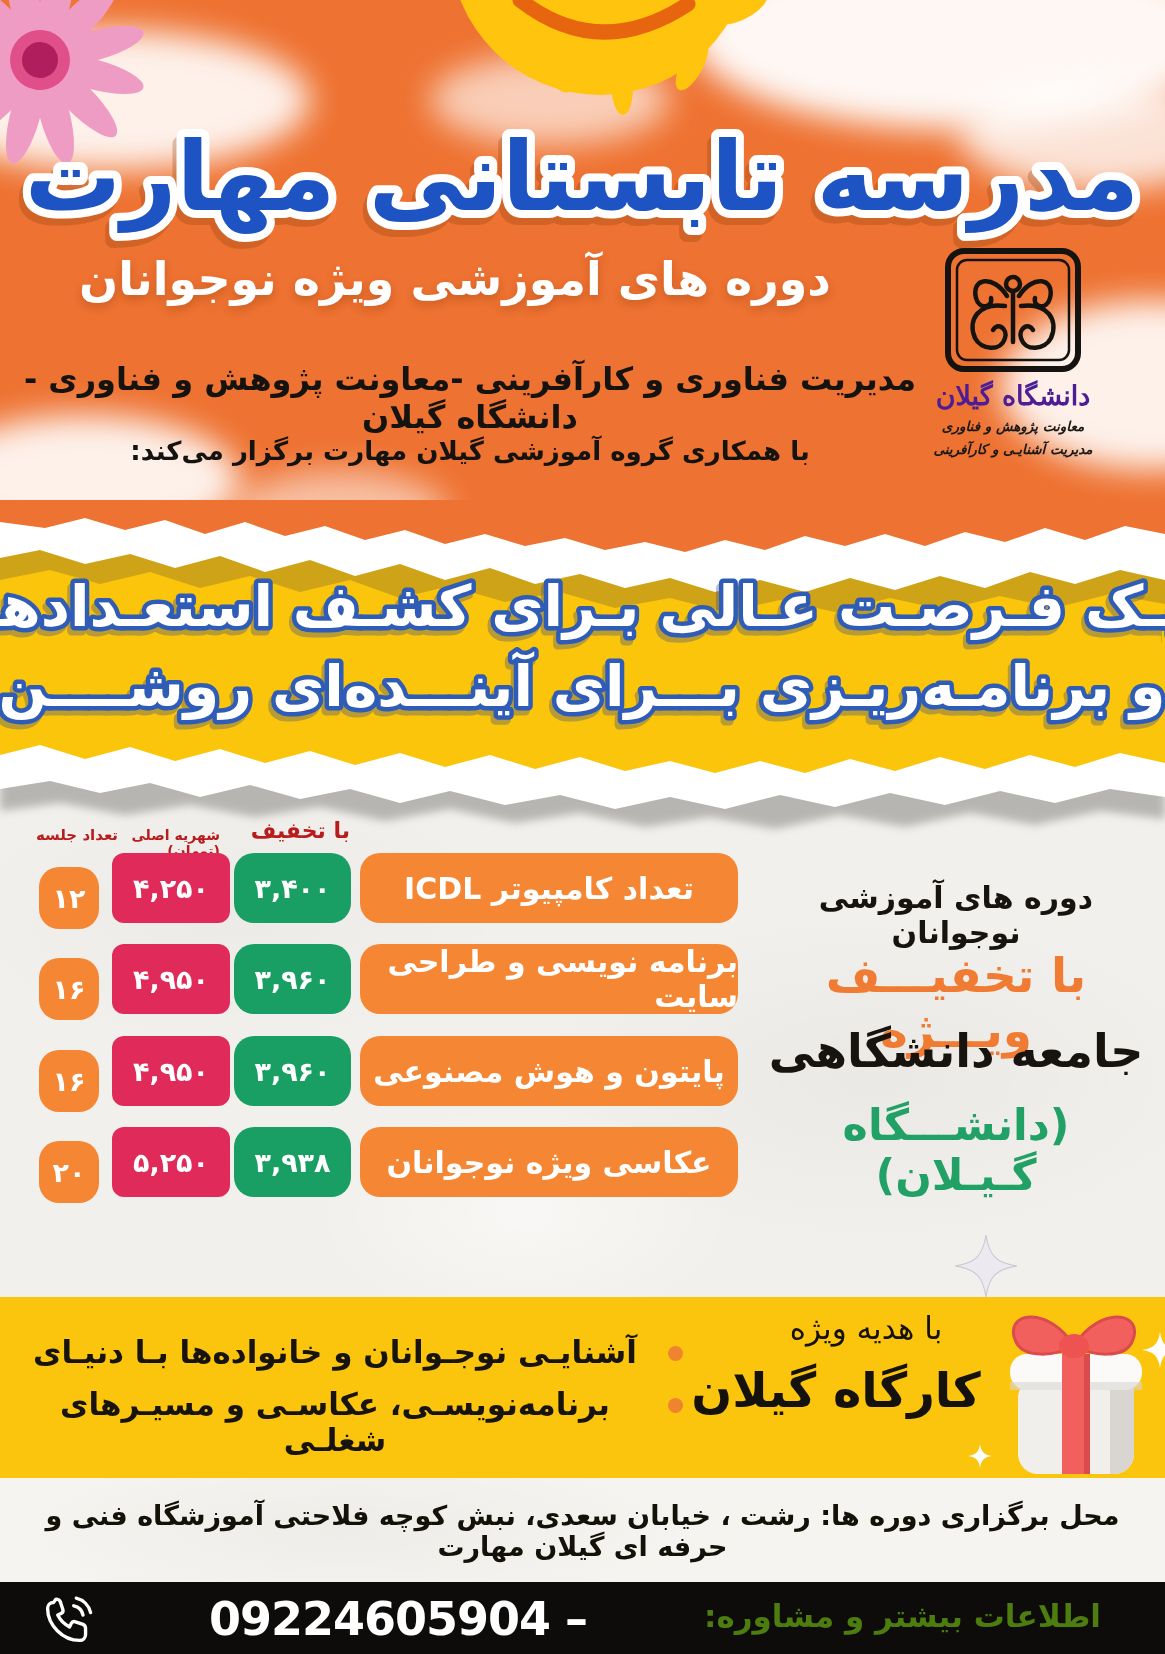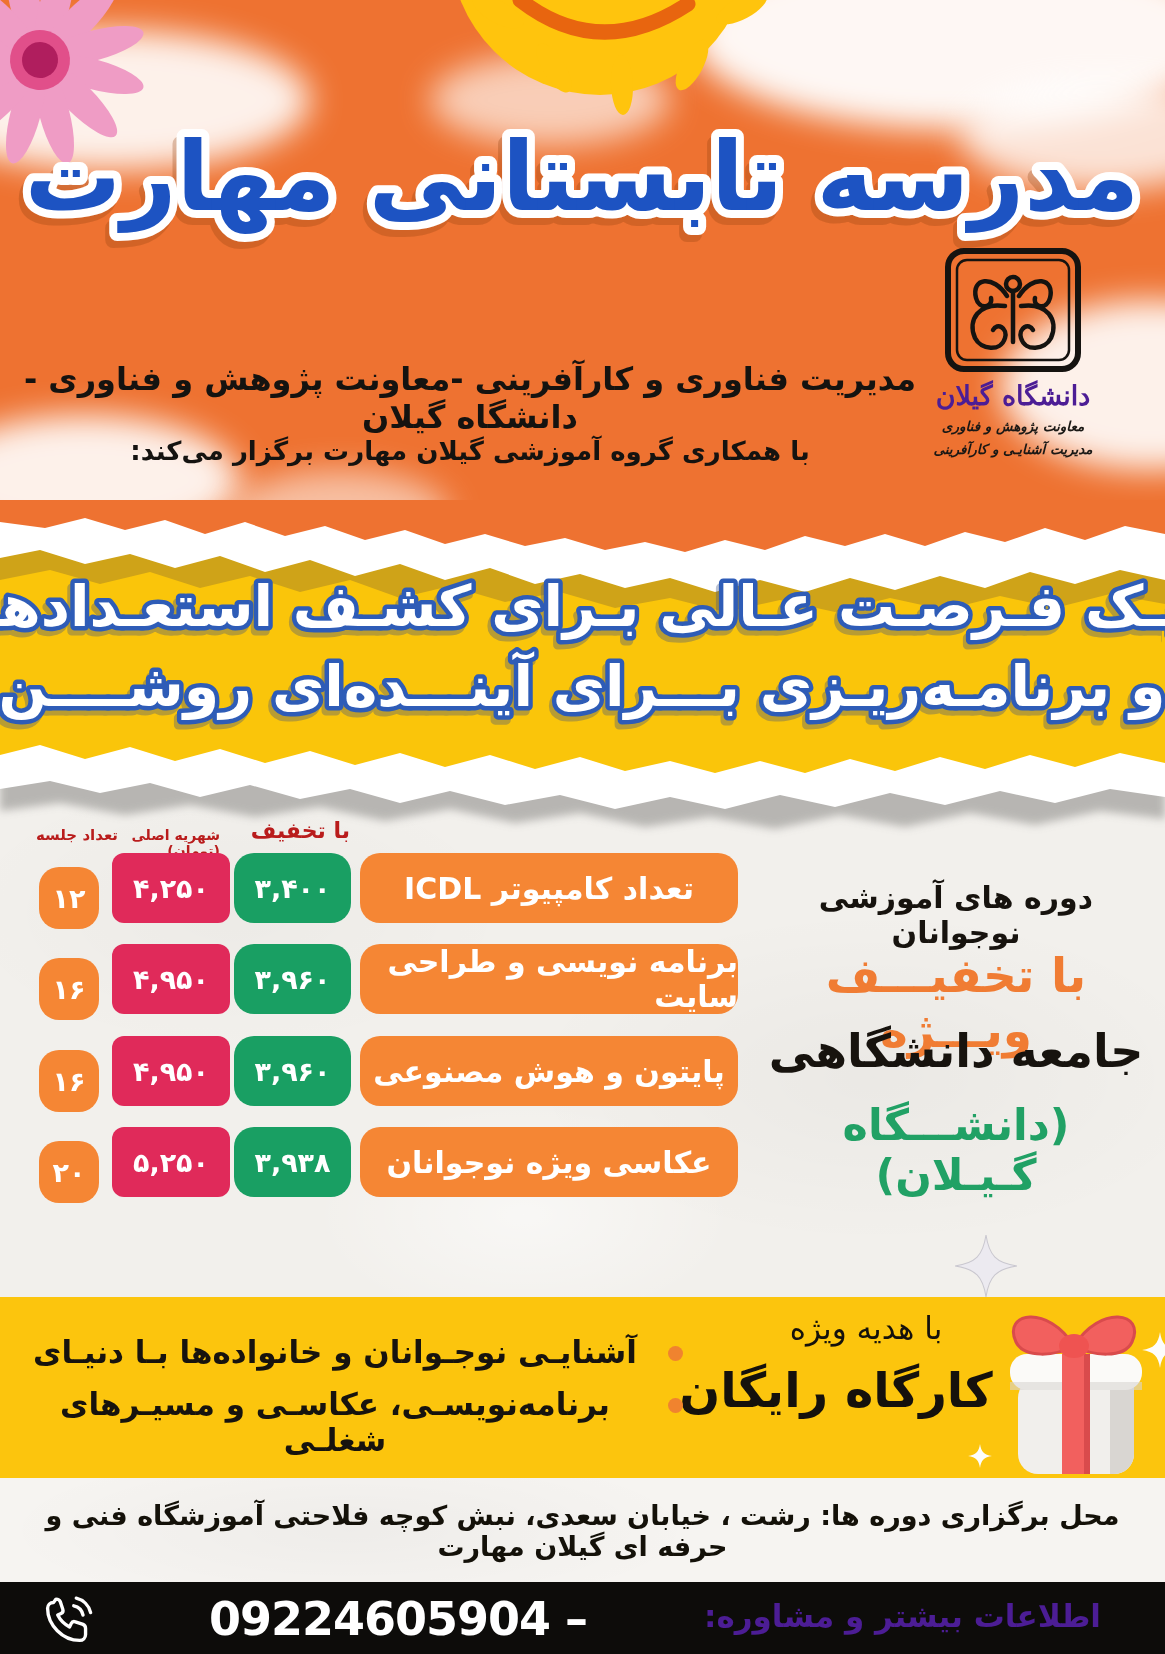--- a/index.html
+++ b/index.html
@@ -56,21 +56,21 @@
     color:#15110c;font-size:48px;font-weight:800;direction:rtl;}
   .bullet-dot{position:absolute;width:15px;height:15px;border-radius:50%;background:#f0832f;}
   .bullet-text{position:absolute;left:10px;width:650px;text-align:center;
     color:#17130e;font-size:31px;font-weight:800;direction:rtl;}
   
   .sec-address{position:absolute;left:0;top:1478px;width:1165px;height:104px;background:#f6f4f1;
     background-image:radial-gradient(ellipse 500px 120px at 30% 50%,rgba(0,0,0,.03),transparent 70%);}
   .address{position:absolute;left:10px;top:1500px;width:1145px;text-align:center;
     color:#141109;font-size:27px;font-weight:800;direction:rtl;}
   .sec-footer{position:absolute;left:0;top:1582px;width:1165px;height:72px;background:#0d0c0a;}
-  .footer-label{position:absolute;right:64px;top:1598px;color:#4c1d95;font-size:31px;
+  .footer-label{position:absolute;right:64px;top:1598px;color:#4d7c0f;font-size:31px;
     font-weight:800;direction:rtl;}
   .footer-phones{position:absolute;left:92px;top:1592px;width:612px;text-align:center;
     color:#fff;font-size:46px;font-weight:700;letter-spacing:-1px;direction:ltr;}
 </style>
 </head>
 <body>
 
 <div class="poster">
 
   <div class="sec-header">
@@ -112,20 +112,21 @@
         </g>
         <circle r="30" fill="#e14f8a"></circle>
         <circle r="18" fill="#b01e5e"></circle>
       </g>
     </svg>
 
     <svg class="title-svg" viewBox="0 0 1165 180">
       <text x="582" y="138" text-anchor="middle" font-size="96" fill="#1d53c2" stroke="#ffffff" stroke-width="16" stroke-linejoin="round" paint-order="stroke" style="direction:rtl">مدرسه تابستانی مهارت</text>
     </svg>
 
+    <div class="subtitle">دوره های آموزشی ویژه نوجوانان</div>
     <div class="orgline1">مدیریت فناوری و کارآفرینی -معاونت پژوهش و فناوری - دانشگاه گیلان</div>
     <div class="orgline2">با همکاری گروه آموزشی گیلان مهارت برگزار می‌کند:</div>
 
     <div class="logo-wrap">
       <svg width="140" height="128" viewBox="0 0 140 128" style="display:block;margin:0 auto">
         <rect x="5" y="5" width="130" height="118" rx="16" fill="none" stroke="#151310" stroke-width="6"></rect>
         <rect x="14" y="14" width="112" height="100" rx="10" fill="none" stroke="#151310" stroke-width="2.5"></rect>
         <g stroke="#151310" fill="none" stroke-width="4.5" stroke-linecap="round">
           <circle cx="70" cy="38" r="7"></circle>
           <line x1="70" y1="45" x2="70" y2="96"></line>
@@ -197,21 +198,21 @@
   <div class="promo" style="top:1024px;font-size:46px;color:#17130e">جامعه دانشگاهی</div>
   <div class="promo" style="top:1100px;font-size:43px;color:#21a165">(دانشـــگاه گـیـلان)</div>
 
   <svg class="abs" style="left:955px;top:1235px;width:62px;height:62px" viewBox="0 0 60 60">
     <path d="M30,0 C33,20 40,27 60,30 C40,33 33,40 30,60 C27,40 20,33 0,30 C20,27 27,20 30,0 Z" fill="#eceaf0" stroke="#c9c7cf" stroke-width="1"></path>
   </svg>
 
   <div class="sec-gift"></div>
 
   <div class="gift-l1">با هدیه ویژه</div>
-  <div class="gift-l2">کارگاه رایگان</div>
+  <div class="gift-l2">کارگاه گیلان</div>
 
   <div class="bullet-dot" style="left:668px;top:1346px"></div>
   <div class="bullet-text" style="top:1334px">آشنایـی نوجـوانان و خانواده‌ها بـا دنیـای</div>
   <div class="bullet-dot" style="left:668px;top:1398px"></div>
   <div class="bullet-text" style="top:1386px">برنامه‌نویسـی، عکاسـی و مسیـرهای شغلـی</div>
 
   <svg class="abs" style="left:988px;top:1286px;width:172px;height:190px" viewBox="0 0 172 190">
     <rect x="30" y="92" width="116" height="96" rx="20" fill="#f1efec"></rect>
     <path d="M122,92 h14 a10,10 0 0 1 10,10 v66 a20,20 0 0 1 -20,20 h-4 Z" fill="#d9d6d2"></path>
     <rect x="22" y="68" width="132" height="36" rx="17" fill="#fbfaf8"></rect>

